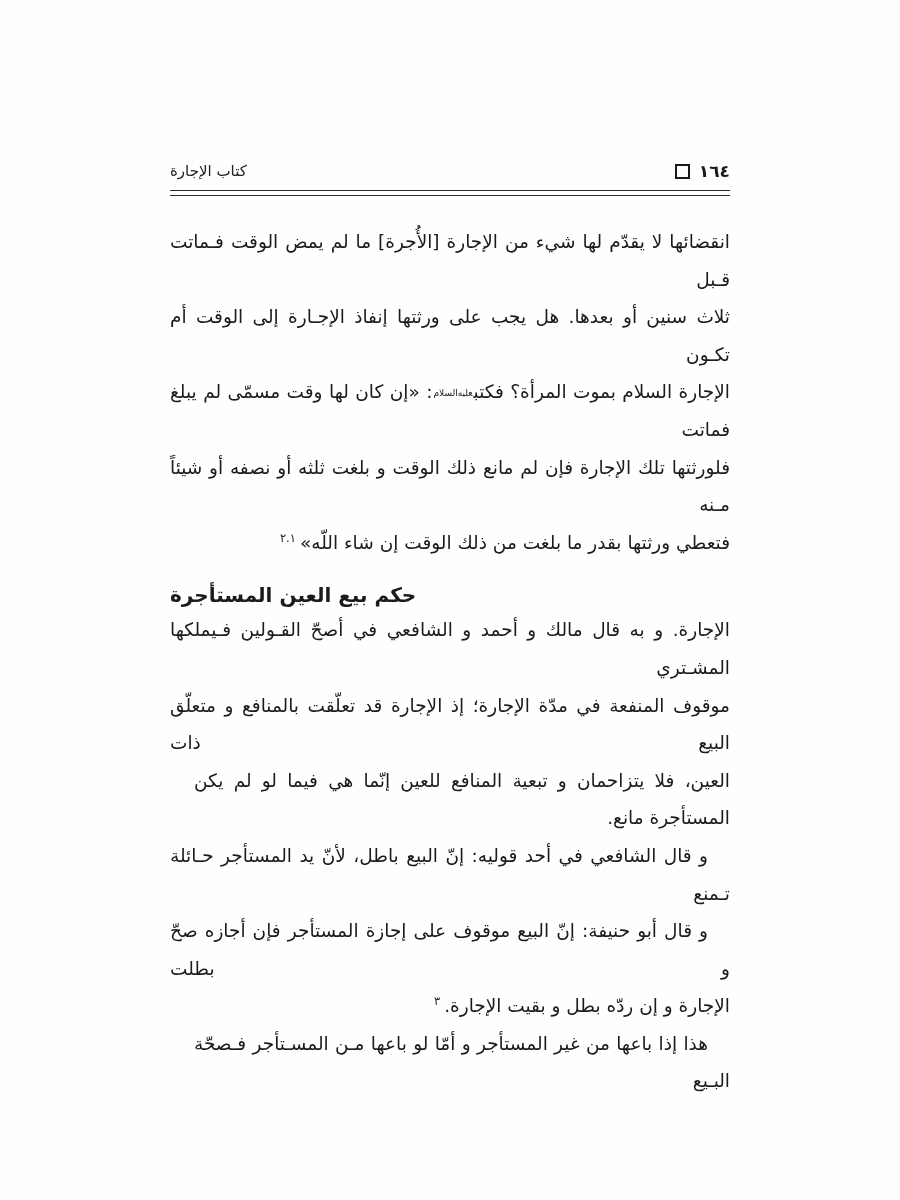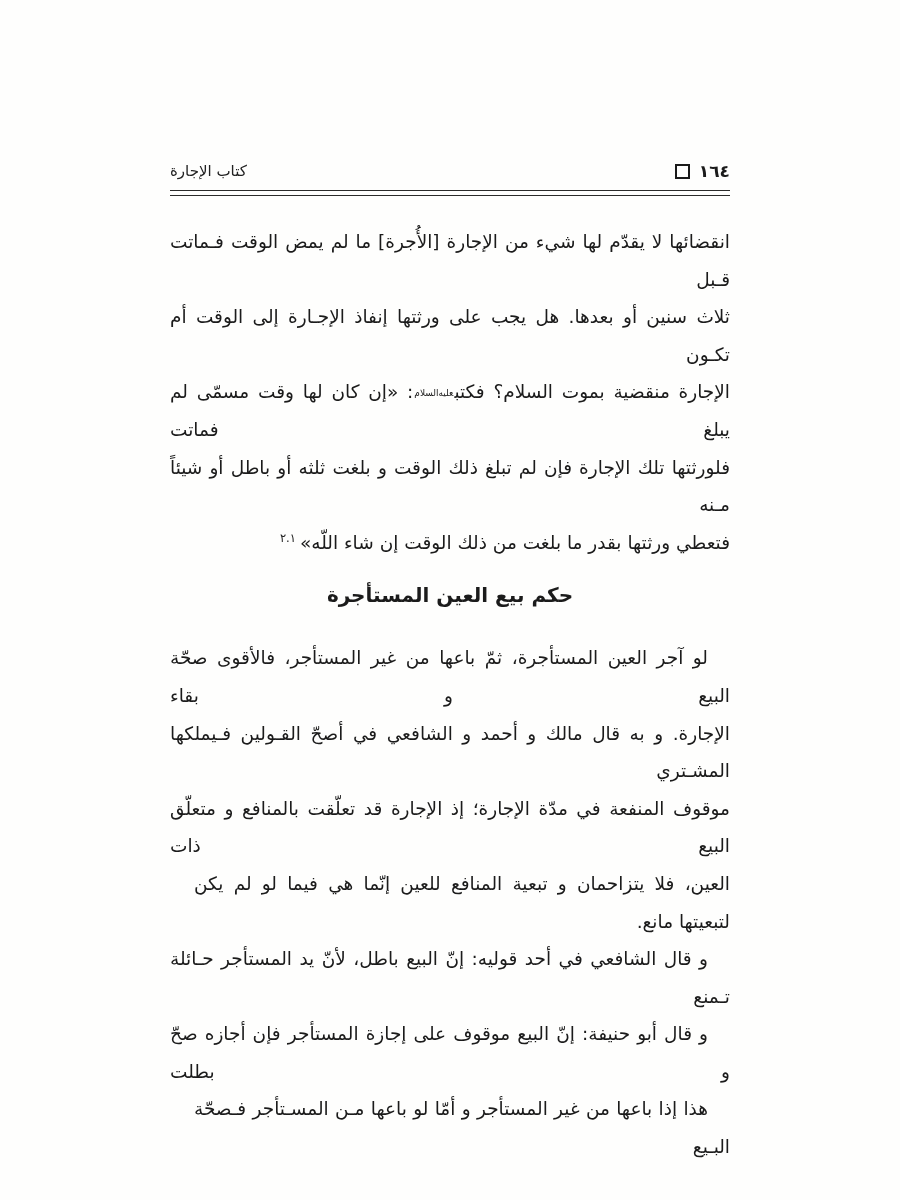--- a/index.html
+++ b/index.html
@@ -50,21 +50,21 @@
     text-align-last:justify;
   }
   .line.last { text-align-last:right;margin-left:24px; }
   .line.indent { text-indent:22px; }
   .mt-p2 { margin-top:28px; }
   .section-heading {
     margin:18px 0 0 0;
     font-size:20px;
     font-weight:bold;
     line-height:32px;
-    text-align:center;
+    text-align:left;
   }
   sup.fnref {
     font-size:11.5px;
     vertical-align:super;
     line-height:0;
     margin-right:4px;
   }
   .honorific {
     font-size:9px;
     vertical-align:2px;
@@ -84,32 +84,32 @@
           <span class="square-icon"></span>
         </div>
       <div class="book-title">كتاب الإجارة</div>
     </div>
 
     <div class="double-rule"></div>
 
     <div class="body-text">
       <div class="line">انقضائها لا يقدّم لها شيء من الإجارة [الأُجرة] ما لم يمض الوقت فـماتت قـبل</div>
       <div class="line">ثلاث سنين أو بعدها. هل يجب على ورثتها إنفاذ الإجـارة إلى الوقت أم تكـون</div>
-      <div class="line"><span>الإجارة منقضية بموت السلام؟ فكتب</span><span class="honorific">عليه‌السلام</span><span>: «إن كان لها وقت مسمّى لم يبلغ فماتت</span></div>
-      <div class="line">فلورثتها تلك الإجارة فإن لم تبلغ ذلك الوقت و بلغت ثلثه أو باطل أو شيئاً مـنه</div>
+      <div class="line"><span>الإجارة السلام بموت المرأة؟ فكتب</span><span class="honorific">عليه‌السلام</span><span>: «إن كان لها وقت مسمّى لم يبلغ فماتت</span></div>
+      <div class="line">فلورثتها تلك الإجارة فإن لم مانع ذلك الوقت و بلغت ثلثه أو نصفه أو شيئاً مـنه</div>
       <div class="line last"><span>فتعطي ورثتها بقدر ما بلغت من ذلك الوقت إن شاء اللّه»</span><sup class="fnref">١‏.‏٢</sup></div>
 
       <h2 class="section-heading">حكم بيع العين المستأجرة</h2>
 
-      <div class="line indent mt-p2">لو آجر العين المستأجرة، ثمّ باعها من غير المستأجر، فالأقوى صحّة البيع و بقاء</div>
       <div class="line">الإجارة. و به قال مالك و أحمد و الشافعي في أصحّ القـولين فـيملكها المشـتري</div>
       <div class="line">موقوف المنفعة في مدّة الإجارة؛ إذ الإجارة قد تعلّقت بالمنافع و متعلّق البيع ذات</div>
-      <div class="line last">العين، فلا يتزاحمان و تبعية المنافع للعين إنّما هي فيما لو لم يكن لتبعيتها مانع.</div>
+      <div class="line last">العين، فلا يتزاحمان و تبعية المنافع للعين إنّما هي فيما لو لم يكن المستأجرة مانع.</div>
 
       <div class="line indent">و قال الشافعي في أحد قوليه: إنّ البيع باطل، لأنّ يد المستأجر حـائلة تـمنع</div>
 
       <div class="line indent">و قال أبو حنيفة: إنّ البيع موقوف على إجازة المستأجر فإن أجازه صحّ و بطلت</div>
+      <div class="line last"><span>الإجارة و إن ردّه بطل و بقيت الإجارة.</span><sup class="fnref">٣</sup></div>
 
       <div class="line indent last">هذا إذا باعها من غير المستأجر و أمّا لو باعها مـن المسـتأجر فـصحّة البـيع</div>
     </div>
 
   </div>
 </div>
 
 </body></html>

